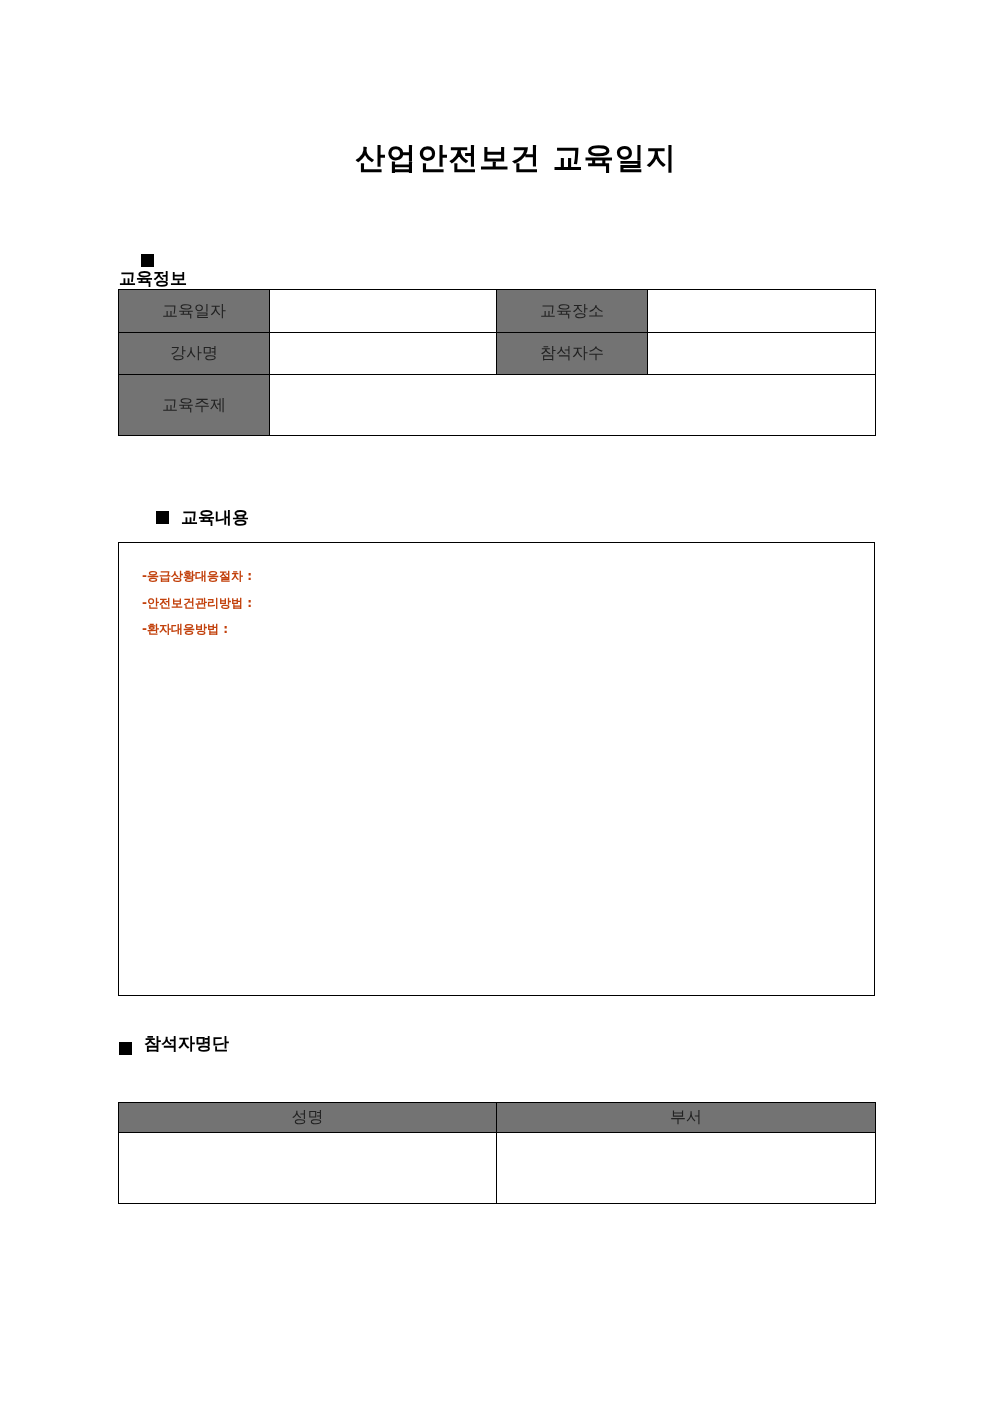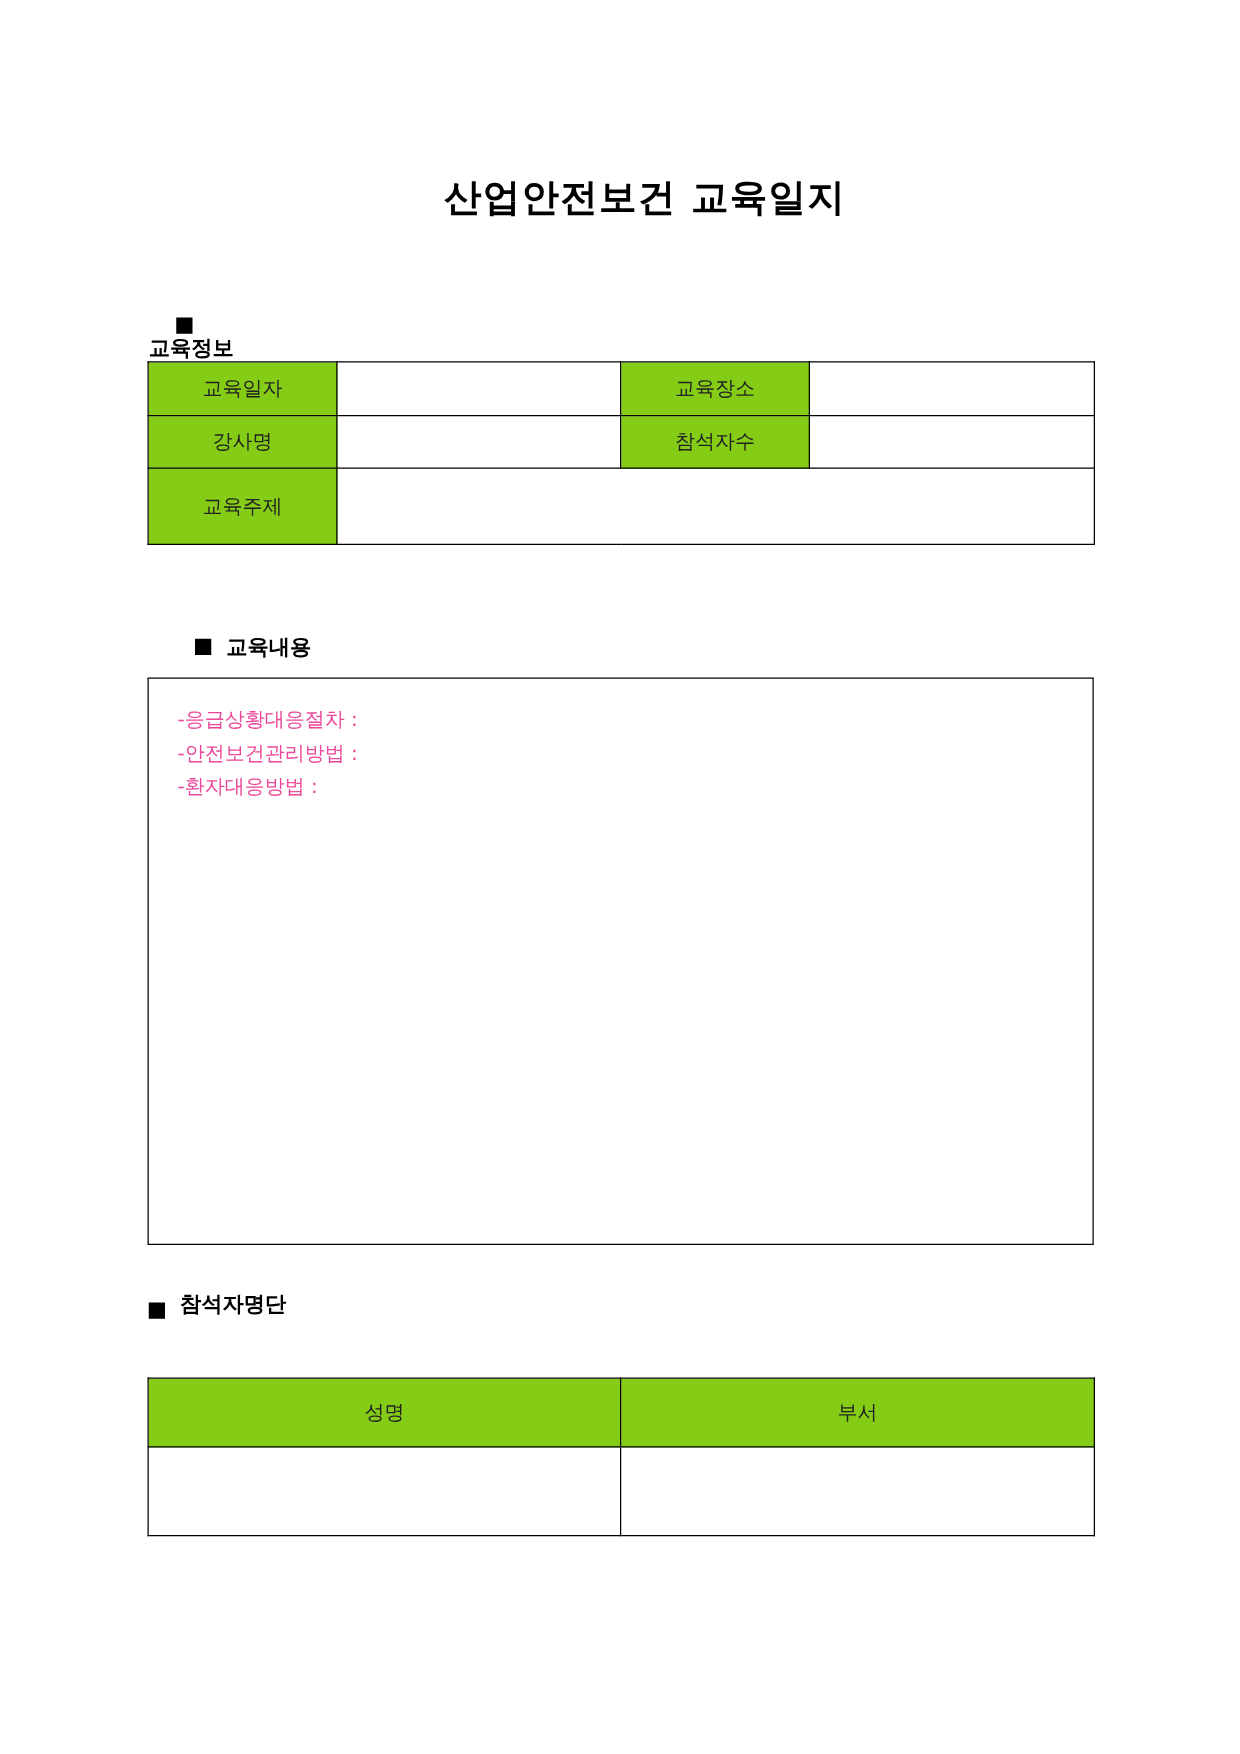--- a/index.html
+++ b/index.html
@@ -22,28 +22,28 @@
       margin-right: 12px;
     }
     table {
       position: absolute; left: 118px; width: 757px;
       border-collapse: collapse; table-layout: fixed;
     }
     td {
       border: 1px solid #000; font-size: 16px; text-align: center;
       padding: 0; color: #222;
     }
-    td.lbl { background: #84cc16; font-family: Liberation Mono, monospace; }
+    td.lbl { background: #737373; font-family: Liberation Mono, monospace; }
     .content-box {
       position: absolute; left: 118px; top: 542px; width: 755px; height: 452px;
       border: 1px solid #000;
     }
     .content-box .lines {
       position: absolute; left: 23px; top: 20px;
-      font-size: 16px; line-height: 26.5px; color: #ec4899;
+      font-size: 12px; line-height: 26.5px; color: #c2410c; font-weight: bold;
     }
   </style>
 </head>
 <body>
 
 <div class="title">산업안전보건 교육일지</div>
 
 <div class="section-head" style="top:254px;flex-direction:column;">
   <span class="sq"></span>
   <span>교육정보</span>
@@ -93,21 +93,21 @@
   <span class="sq"></span>
   <span>참석자명단</span>
 </div>
 
 <table style="top:1102px;">
   <colgroup>
     <col style="width:378px">
       <col style="width:379px">
   </colgroup>
   <tbody>
-      <tr style="height:55px;padding-left:17px;">
+      <tr style="height:30px;padding-left:17px;">
     <td class="lbl">성명</td>
     <td class="lbl">부서</td>
   </tr>
   <tr style="height:71px;">
     <td></td>
     <td></td>
   </tr>
 </tbody>
   </table>
 

